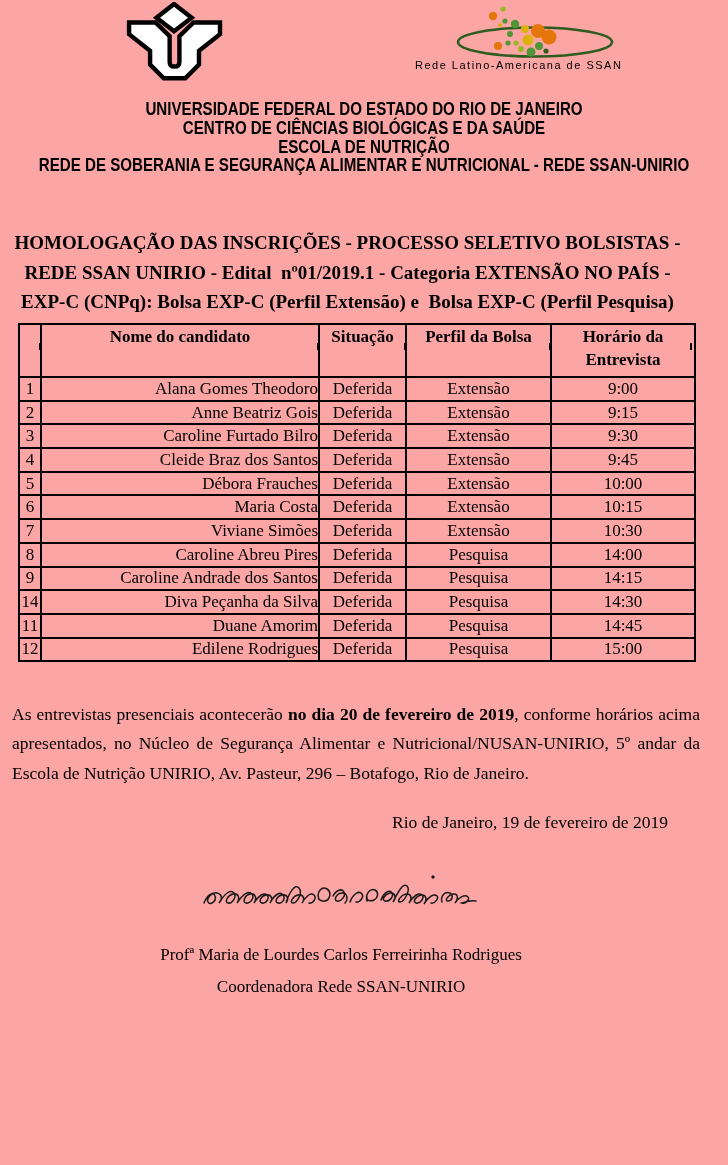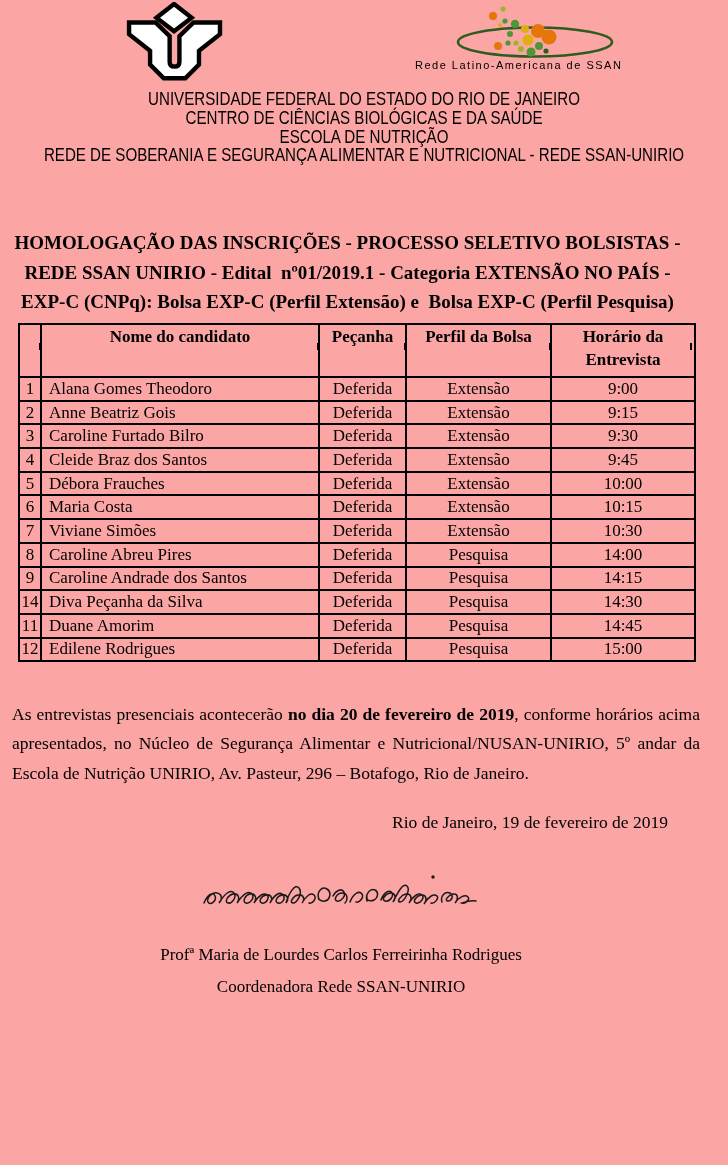--- a/index.html
+++ b/index.html
@@ -9,42 +9,42 @@
   }
   
   .unirio-logo{position:absolute;left:125px;top:2px;width:102px;height:88px;}
   .ssan-logo{position:absolute;left:415px;top:4px;width:200px;height:70px;text-align:center;}
   .ssan-logo svg{display:block;}
   .ssan-label{
     font-family:"Liberation Sans","DejaVu Sans",sans-serif;
     font-size:11px;letter-spacing:1.5px;margin-top:-1px;white-space:nowrap;
   }
   
-  .inst-header{position:absolute;top:90px;left:0;width:651px;}
+  .inst-header{position:absolute;top:100px;left:0;width:651px;font-weight:bold;}
   .inst-line{
     width:900px;margin-left:-86px;text-align:center;white-space:nowrap;
     font-family:"Liberation Sans","DejaVu Sans",sans-serif;
     font-size:18px;line-height:18.8px;
     transform:scaleX(0.84);transform-origin:center;
   }
   
   .doc-title{position:absolute;top:228px;left:0;width:682px;}
   .title-line{
     text-align:center;font-weight:bold;font-size:19px;line-height:29.5px;white-space:pre;padding-left:13px;
   }
   
   .tbl-wrap{position:absolute;left:18px;top:323px;}
   table{border-collapse:collapse;table-layout:fixed;width:676px;}
   th,td{border:2px solid #000;padding:0;overflow:hidden;}
   thead th{
     height:51px;vertical-align:top;padding-top:0;
     font-weight:bold;font-size:17px;line-height:23px;text-align:center;
   }
   tbody td{height:21.7px;font-size:17px;line-height:18px;text-align:center;vertical-align:middle;}
-  tbody td.cell-name{text-align:left;padding-left:7px;}
+  tbody td.cell-name{text-align:right;padding-left:7px;}
   col.c-num{width:22px;} col.c-name{width:278px;} col.c-status{width:87px;}
   col.c-profile{width:145px;} col.c-time{width:144px;}
   .stub{position:absolute;width:2px;height:7px;background:#000;top:343px;}
   
   .body-par{
     position:absolute;left:12px;top:682px;width:688px;
     font-size:17.5px;line-height:29.6px;text-align:justify;
   }
   .date-line{
     position:absolute;top:812px;left:0;right:60px;text-align:right;font-size:17.5px;padding-left:36px;
@@ -110,21 +110,21 @@
         <col class="c-num">
           <col class="c-name">
           <col class="c-status">
           <col class="c-profile">
           <col class="c-time">
       </colgroup>
       <thead>
         <tr>
             <th></th>
             <th>Nome do candidato</th>
-            <th>Peçanha</th>
+            <th>Situação</th>
             <th>Perfil da Bolsa</th>
             <th>Horário da Entrevista</th>
           </tr>
       </thead>
       <tbody>
           <tr>
             <td class="cell-num">1</td>
             <td class="cell-name">Alana Gomes Theodoro</td>
             <td class="cell-status">Deferida</td>
             <td class="cell-profile">Extensão</td>

